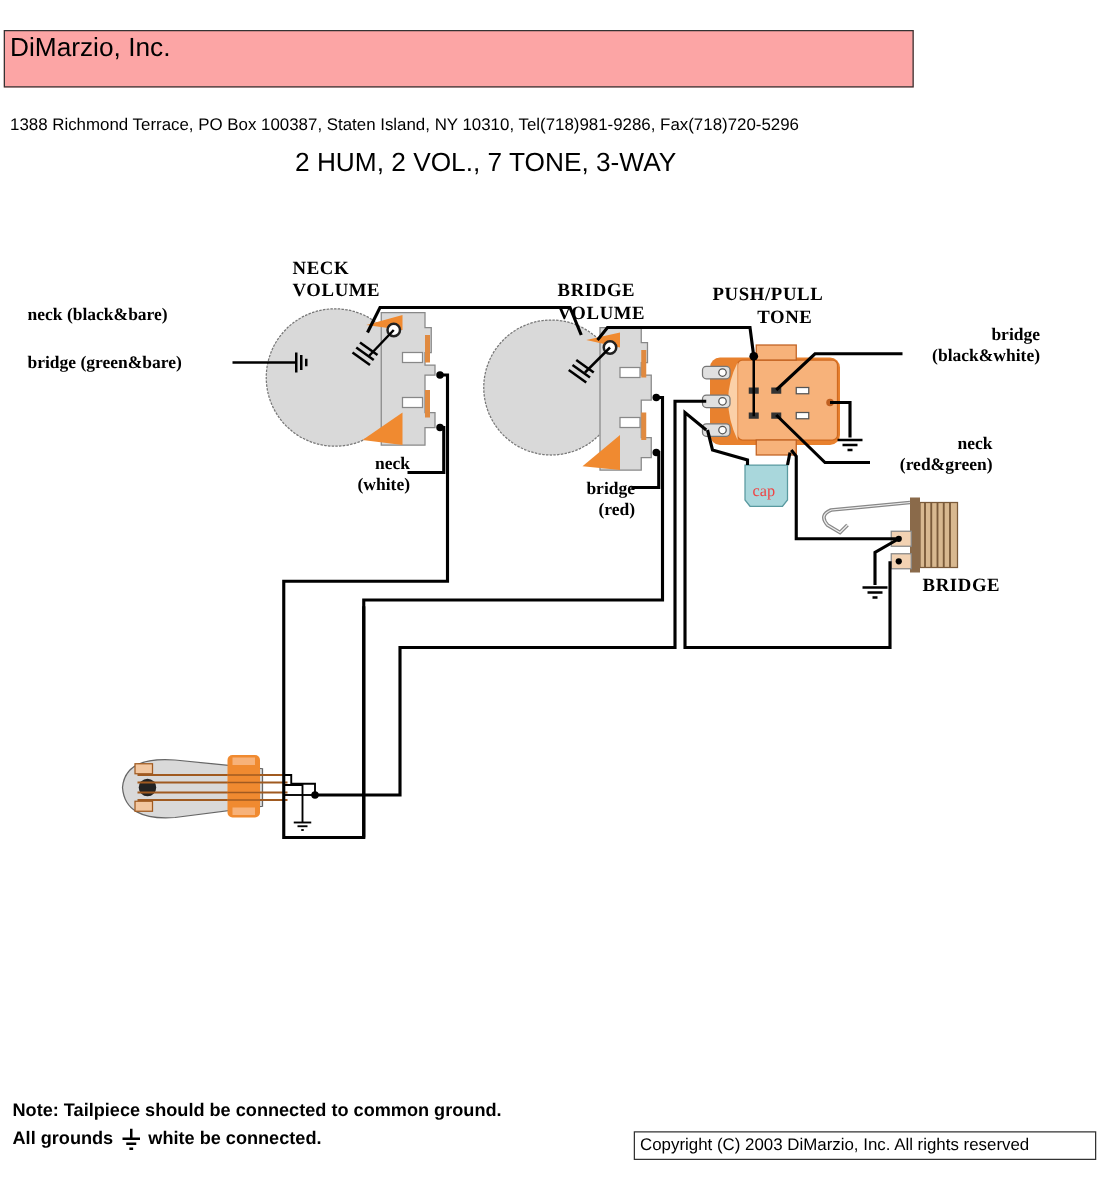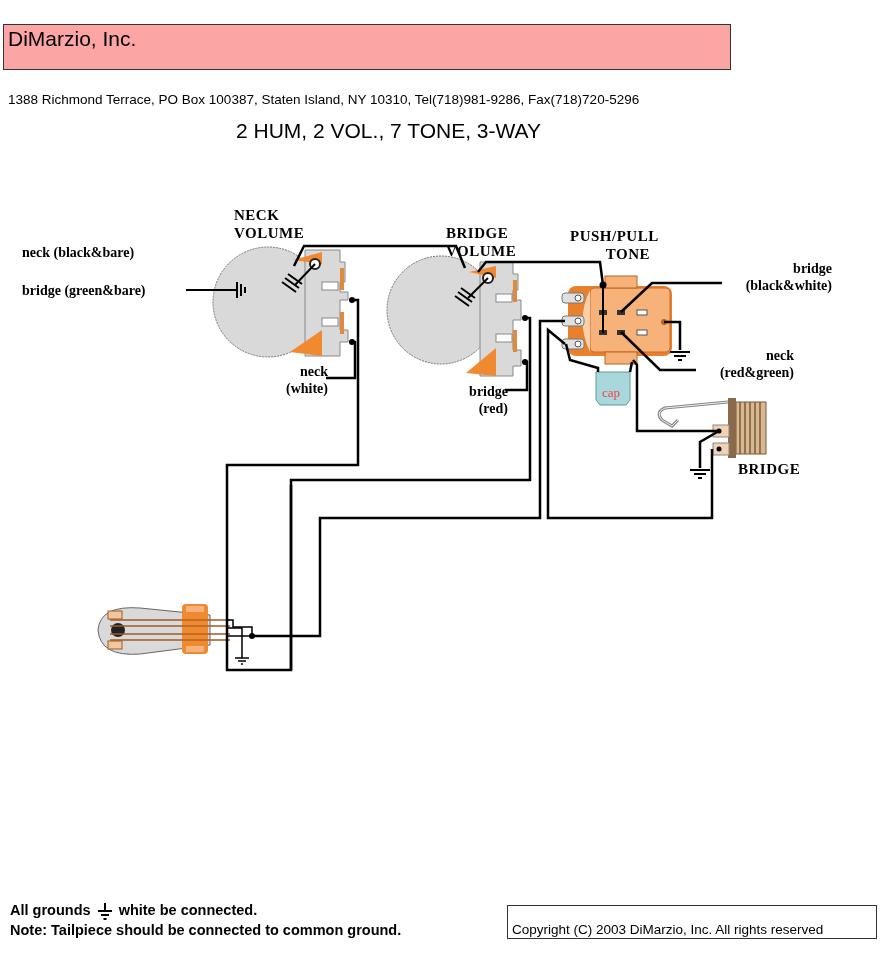--- a/index.html
+++ b/index.html
@@ -5,21 +5,21 @@
   html, body { margin: 0; padding: 0; background: #ffffff; }
   body { width: 882px; height: 960px; position: relative; overflow: hidden; font-family: "Liberation Sans", sans-serif; color: #000; }
   .header-box { position: absolute; left: 3px; top: 24px; width: 728px; height: 46px; border: 1px solid #333; box-sizing: border-box; background: #fca5a5; }
   .company { position: absolute; left: 4px; top: 2px; font-size: 21px; font-family: "Liberation Sans", sans-serif; }
   .address { position: absolute; left: 4px; top: 27px; font-size: 13.5px; font-family: "Liberation Sans", sans-serif; white-space: nowrap; margin-top: 40px; }
   .title { position: absolute; left: 236px; top: 119px; font-size: 21px; font-family: "Liberation Sans", sans-serif; white-space: nowrap; }
   .lbl { position: absolute; font-family: Liberation Serif, serif; font-weight: bold; font-size: 14px; line-height: 17px; white-space: nowrap; }
   .lbl.c { text-align: right; }
   .lbl.caps { font-size: 15px; letter-spacing: 0.5px; line-height: 18px; }
   .note { position: absolute; left: 10px; font-family: "Liberation Sans", sans-serif; font-weight: bold; font-size: 14.5px; white-space: nowrap; }
-  .copyright { position: absolute; left: 507px; top: 905px; width: 370px; height: 23px; border: 1px solid #333; box-sizing: border-box; font-size: 13.5px; padding: 16px 4px; white-space: nowrap; font-family: "Liberation Sans", sans-serif; }
+  .copyright { position: absolute; left: 507px; top: 905px; width: 370px; height: 23px; border: 1px solid #333; box-sizing: border-box; font-size: 13.5px; padding: 2px 4px; white-space: nowrap; font-family: "Liberation Sans", sans-serif; }
   svg.diagram { position: absolute; left: 0; top: 0; }
   .gnd-inline { display: inline-block; vertical-align: middle; margin: 0 2px; }
 </style>
 </head>
 <body>
 
 <div class="header-box">
   <div class="company">DiMarzio, Inc.</div>
   <div class="address">1388 Richmond Terrace, PO Box 100387, Staten Island, NY 10310, Tel(718)981-9286, Fax(718)720-5296</div>
 </div>
@@ -231,21 +231,21 @@
 </div>
 <div class="lbl c" style="left:720px; top:260px; width:112px;">
   <div>bridge</div>
   <div>(black&amp;white)</div>
 </div>
 <div class="lbl c" style="left:694px; top:347px; width:100px;">
   <div>neck</div>
   <div>(red&amp;green)</div>
 </div>
 
-<div class="note" style="top:881px;margin-top:41px;">Note: Tailpiece should be connected to common ground.</div>
+<div class="note" style="top:881px;">Note: Tailpiece should be connected to common ground.</div>
 <div class="note" style="top:902px;">
   <span>All grounds</span>
   <svg class="gnd-inline" width="16" height="18" viewBox="0 0 16 18">
     <line x1="8" y1="1" x2="8" y2="9" stroke="#000" stroke-width="2"></line>
     <line x1="1" y1="9" x2="15" y2="9" stroke="#000" stroke-width="2"></line>
     <line x1="4" y1="13" x2="12" y2="13" stroke="#000" stroke-width="2"></line>
     <line x1="6.5" y1="17" x2="9.5" y2="17" stroke="#000" stroke-width="2"></line>
   </svg>
   <span>white be connected.</span>
 </div>

